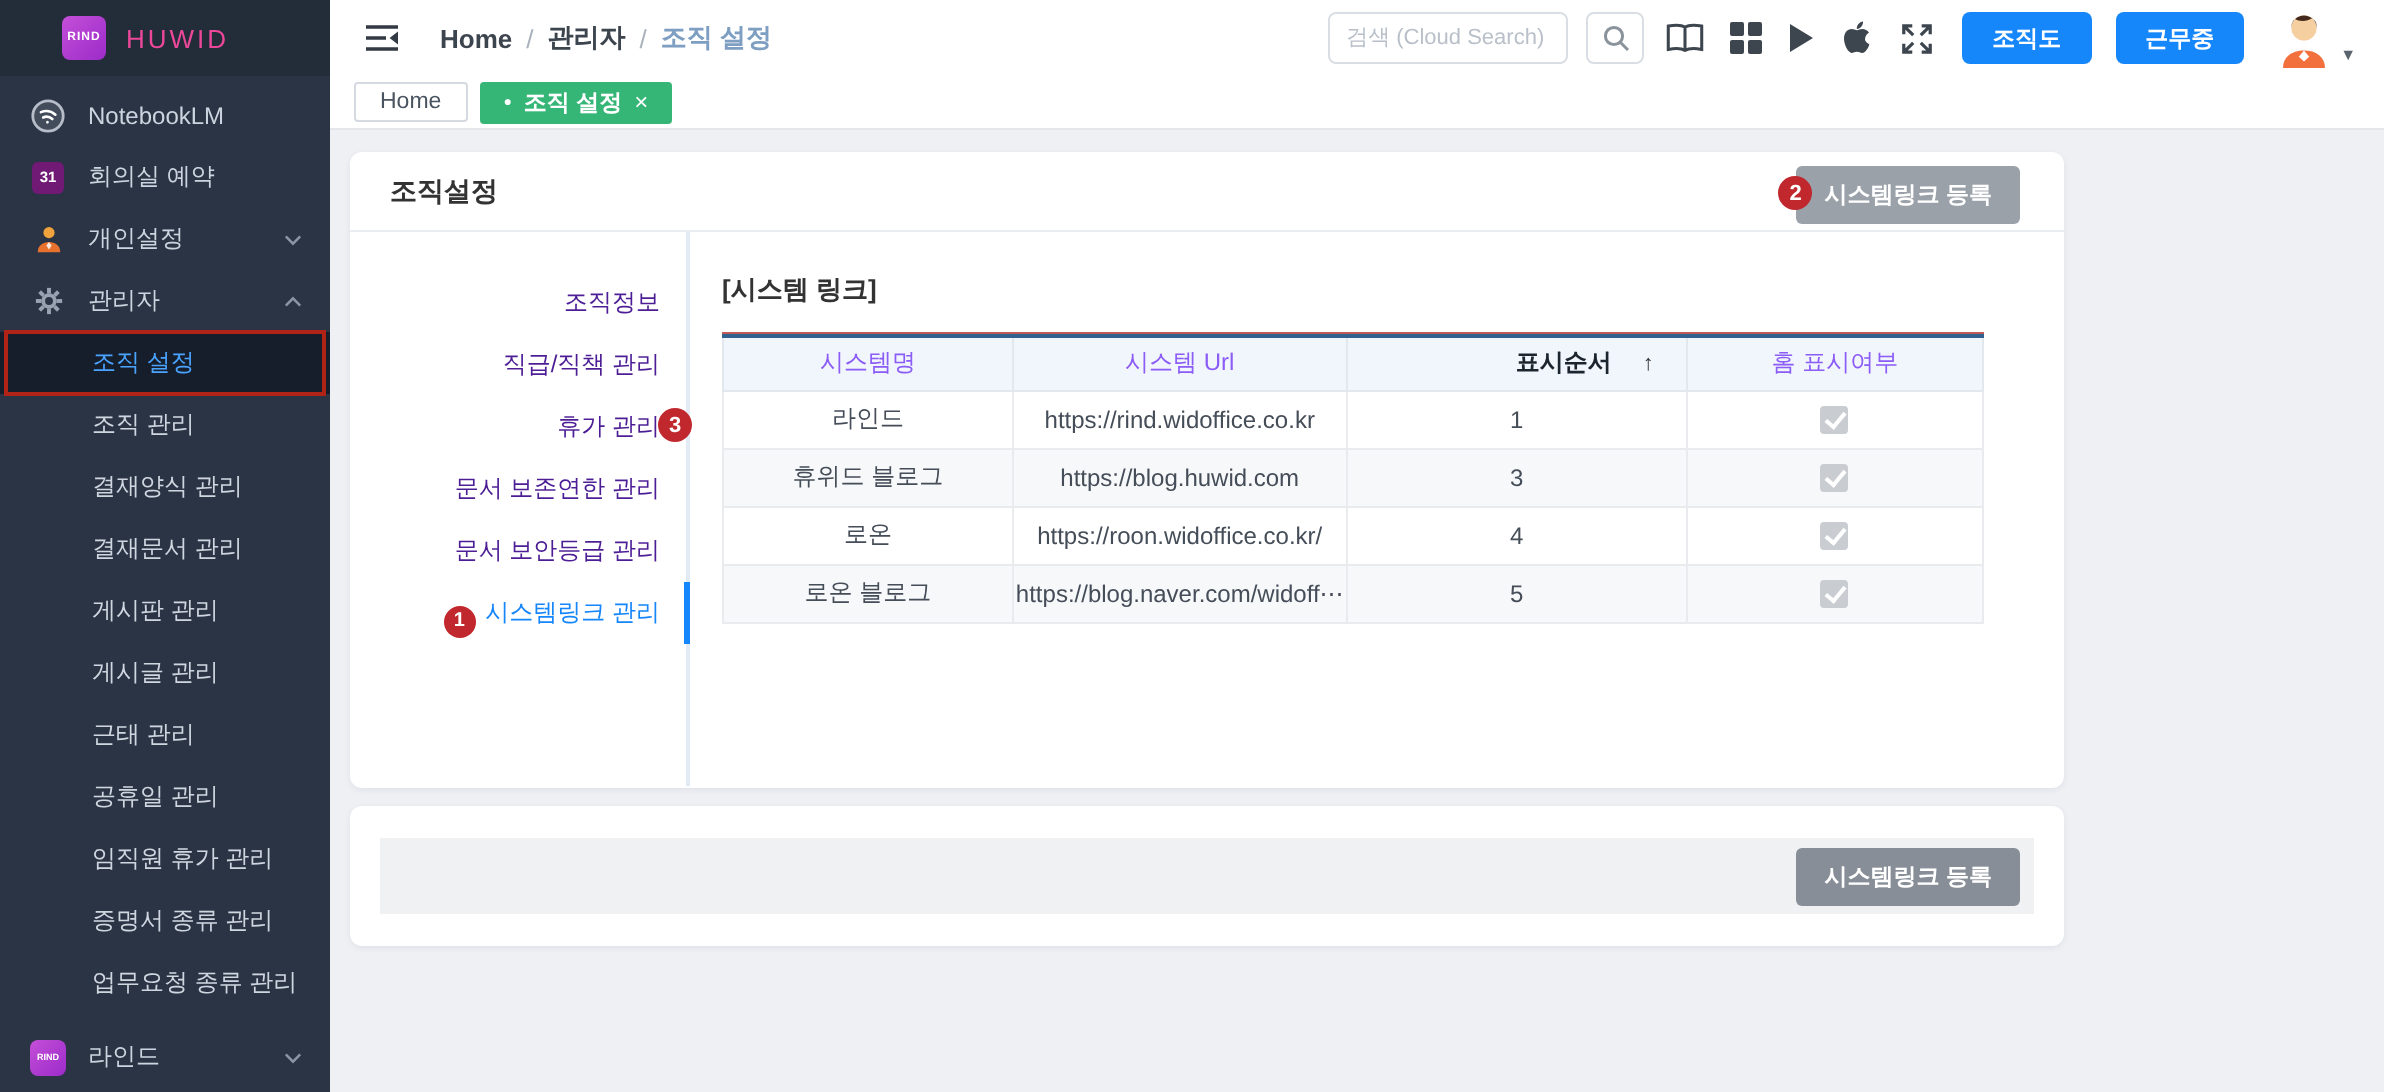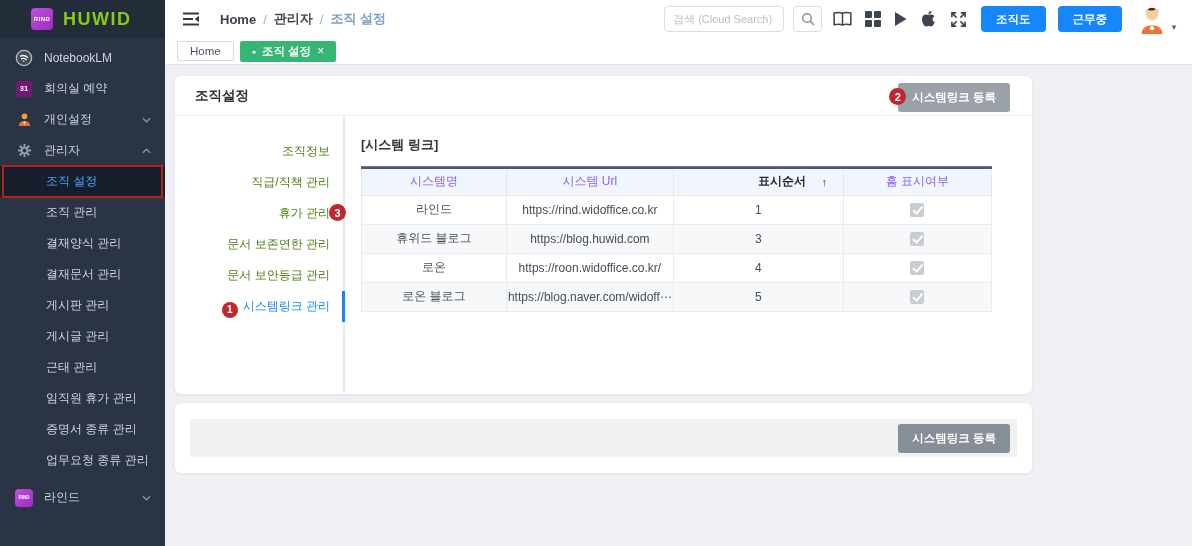--- a/index.html
+++ b/index.html
@@ -3,21 +3,21 @@
 <meta charset="utf-8">
 <style>
   * { margin:0; padding:0; box-sizing:border-box; }
   html,body { width:1192px; height:546px; overflow:hidden; }
   body { position:relative; background:#eef0f4; font-family:"Liberation Sans","DejaVu Sans",sans-serif; }
 
   
   .sidebar { position:absolute; left:0; top:0; width:165px; height:546px; background:#2a3444; z-index:5; }
   .logo-bar { height:38px; background:#232c39; display:flex; align-items:center; padding-left:31px; }
   .logo-mark { width:22px; height:22px; border-radius:4px; background:linear-gradient(135deg,#c44fd8,#9c2bc9); color:#fff; font-size:6px; font-weight:bold; display:flex; align-items:center; justify-content:center; letter-spacing:.5px; }
-  .brand { color:#84cc16; font-weight:bold; font-size:18px; letter-spacing:1.5px; margin-left:10px; }
+  .brand { color:#ec4899; font-weight:normal; font-size:13px; letter-spacing:1.5px; margin-left:10px; }
   .menu { padding-top:4px; }
   .menu-item { height:31px; display:flex; align-items:center; padding:0 14px 0 15px; color:#ccd4df; font-size:12px; cursor:pointer; }
   .mi-icon { width:18px; display:flex; justify-content:center; align-items:center; margin-right:11px; flex-shrink:0; }
   .chev { margin-left:auto; display:flex; }
   .sub-item { height:31px; line-height:31px; padding-left:46px; font-size:12px; color:#cfd6e0; cursor:pointer; position:relative; }
   .sub-item.active { background:#161e2b; color:#4aa3ff; }
   .annotation-box { position:absolute; left:2px; right:2px; top:-1px; bottom:-1px; border:2px solid #b02418; pointer-events:none; }
   .bottom-item { margin-top:6px; }
   .rind-mini { width:18px; height:18px; border-radius:4px; background:linear-gradient(135deg,#c44fd8,#9c2bc9); color:#fff; font-size:4.5px; font-weight:bold; display:flex; align-items:center; justify-content:center; }
   .cal-icon { width:16px; height:16px; border-radius:3px; background:#701a75; color:#fff; font-size:7.5px; font-weight:bold; display:flex; align-items:center; justify-content:center; }
@@ -50,21 +50,21 @@
   .card { position:absolute; left:10px; width:857px; background:#fff; border-radius:6px; box-shadow:0 1px 3px rgba(30,40,60,.07); }
   .card1 { top:11px; height:318px; }
   .card2 { top:338px; height:70px; }
   .card-header { height:40px; border-bottom:1px solid #eaedf1; display:flex; align-items:center; padding:0 20px; font-size:13.5px; font-weight:bold; color:#333; position:relative; }
   .register-wrap { position:absolute; right:22px; top:7px; }
   .gray-btn { background:#9aa1a9; color:#fff; font-size:11.5px; font-weight:bold; border:none; border-radius:3px; padding:7px 14px; cursor:pointer; font-family:inherit; }
   .badge { width:17px; height:17px; border-radius:50%; background:#c0282d; color:#fff; font-size:11px; font-weight:bold; display:inline-flex; align-items:center; justify-content:center; }
   .badge-2 { position:absolute; left:-9px; top:5px; z-index:2; }
   .card-body { display:flex; height:277px; }
   .inner-nav { width:170px; padding-top:20px; border-right:2px solid #e2eaf4; flex-shrink:0; }
-  .inav-item { height:31px; line-height:31px; text-align:right; padding-right:13px; font-size:12px; color:#4d7c0f; cursor:pointer; position:relative; }
+  .inav-item { height:31px; line-height:31px; text-align:right; padding-right:13px; font-size:12px; color:#4c1d95; cursor:pointer; position:relative; }
   .inav-item.active { color:#1686fb; }
   .inav-item.active::after { content:''; position:absolute; right:-2px; top:0; bottom:0; width:3px; background:#1686fb; }
   .badge-1 { width:16px; height:16px; font-size:10px; vertical-align:-3px; margin-right:5px; }
   .table-area { flex:1; padding:20px 40px 0 16px; position:relative; }
   .section-title { font-size:13px; font-weight:bold; color:#333; padding-bottom:12px; border-bottom:1px solid #bf5a55; }
   table { width:100%; border-collapse:collapse; border-top:2px solid #33618f; font-size:12px; }
   th { background:#f1f6fc; border:1px solid #e3e8ee; height:27px; font-weight:normal; color:#8b5cf6; }
   th.sortcol { font-weight:bold; color:#1c242e; position:relative;padding-left:47px; }
   .sort-arrow { position:absolute; right:16px; top:50%; transform:translateY(-50%); font-weight:normal; color:#333; font-size:11px; }
   td { border:1px solid #e9ebef; height:29px; text-align:center; color:#454d58; }
@@ -143,20 +143,21 @@
         </span>
     </div>
     <div class="submenu">
       <div class="sub-item active">조직 설정<div class="annotation-box"></div></div>
       <div class="sub-item">조직 관리</div>
       <div class="sub-item">결재양식 관리</div>
       <div class="sub-item">결재문서 관리</div>
       <div class="sub-item">게시판 관리</div>
       <div class="sub-item">게시글 관리</div>
       <div class="sub-item">근태 관리</div>
+      <div class="sub-item">공휴일 관리</div>
       <div class="sub-item">임직원 휴가 관리</div>
       <div class="sub-item">증명서 종류 관리</div>
       <div class="sub-item">업무요청 종류 관리</div>
     </div>
     <div class="menu-item bottom-item">
       <span class="mi-icon">
           <span class="rind-mini">RIND</span>
         </span>
       <span>라인드</span>
       <span class="chev">

